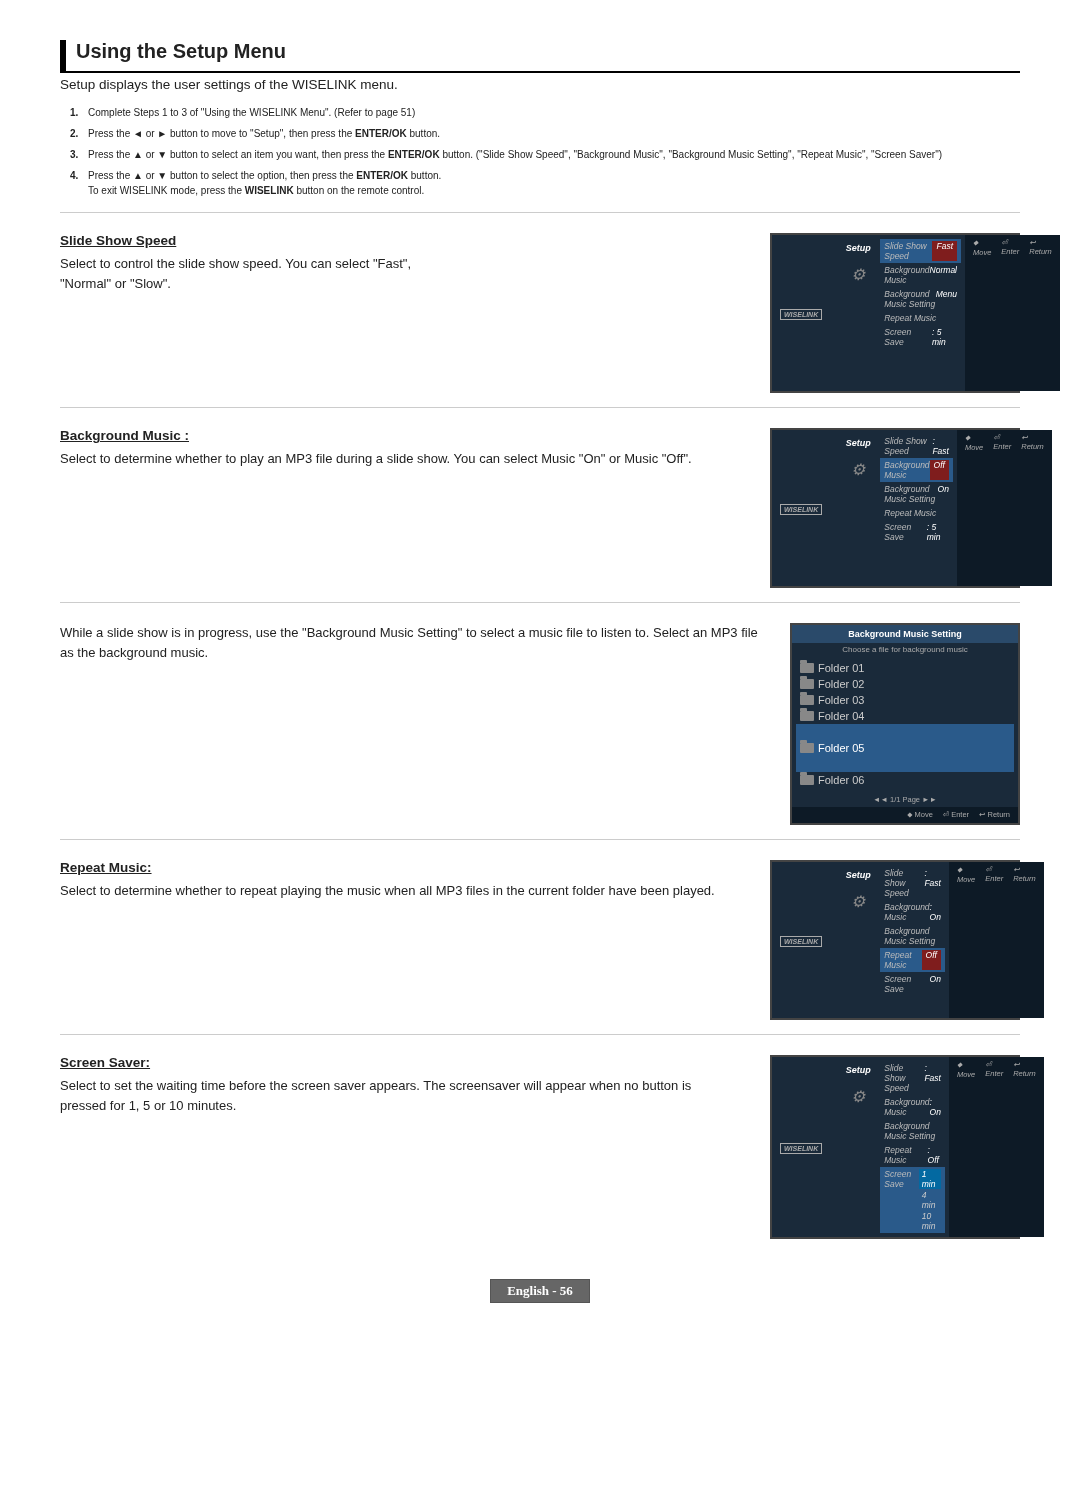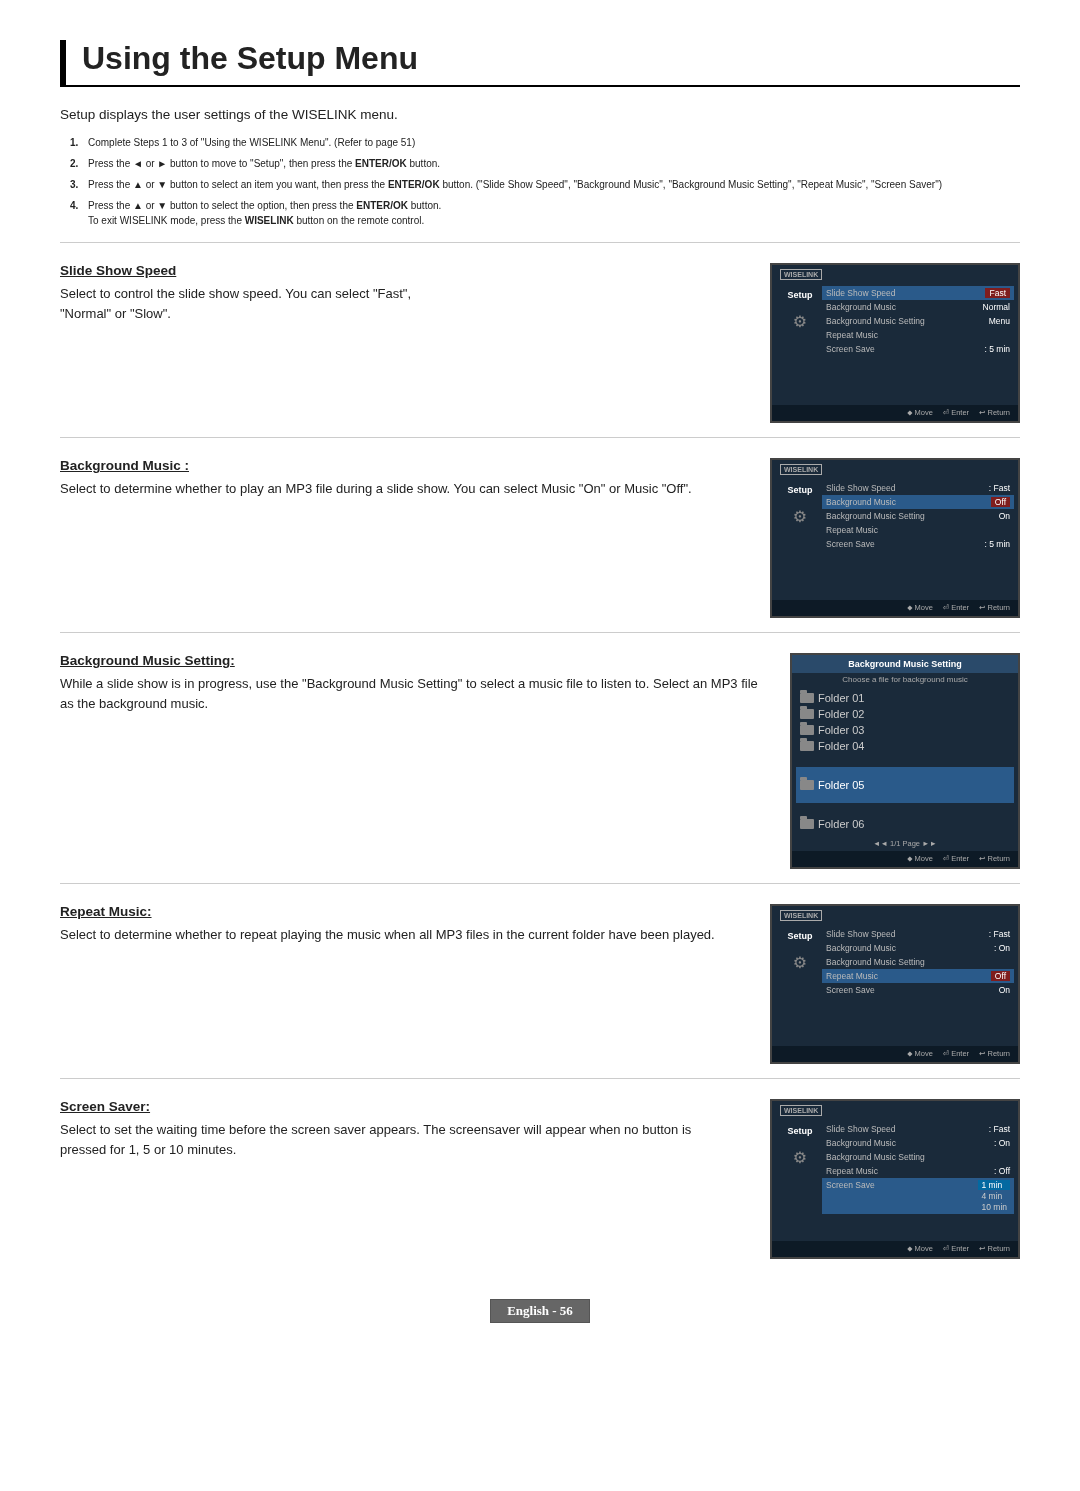--- a/index.html
+++ b/index.html
@@ -7,26 +7,26 @@
       width: 1080px;
       min-height: 1491px;
       background: #fff;
       font-family: Arial, sans-serif;
       font-size: 14px;
       color: #222;
       padding: 40px 60px;
     }
 
     .page-title {
-      font-size: 32px;
+      font-size: 20px;
       font-weight: bold;
       border-bottom: 2px solid #000;
       padding-bottom: 8px;
-      margin-bottom: 18px;
-      padding-left: 16px;
+      margin-bottom: 2px;
+      padding-left: 10px;
       border-left: 6px solid #000;
     }
 
     .intro-text {
       margin-bottom: 10px;
       font-size: 13.5px;
       line-height: 1.5;
     }
 
     .numbered-list {
@@ -80,25 +80,26 @@
     }
 
     
     .tv-screen {
       width: 250px;
       min-height: 160px;
       background: #1a2a3a;
       border: 2px solid #444;
       flex-shrink: 0;
       display: flex;
-      flex-direction: column;
+      flex-direction: row;
       padding: 0;
       position: relative;
       font-size: 9px;
       color: #ccc;
+      font-style: italic;
     }
 
     .tv-header {
       background: #1a2a3a;
       padding: 4px 8px 2px 8px;
       display: flex;
       align-items: center;
       gap: 6px;
     }
 
@@ -220,22 +221,22 @@
       align-items: center;
       gap: 4px;
       padding: 2px 0;
       font-size: 11px;
       color: #ccc;
     }
 
     .bgm-folder-item.selected {
       background: #2a5a8a;
       color: #fff;
-      padding: 12px 4px;
-      margin: 13px -4px;
+      padding: 18px 4px;
+      margin: 0 -4px;
     }
 
     .folder-icon {
       width: 14px;
       height: 10px;
       background: #888;
       border-radius: 1px;
       position: relative;
       display: inline-block;
     }
@@ -400,21 +401,20 @@
       <span>⏎ Enter</span>
       <span>↩ Return</span>
     </div>
   </div>
 </div>
 
 <hr class="divider-line">
 
 <div class="section-container">
   <div class="section-text">
-    <p class="section-title">Background Music Setting:</p>
     <p class="section-description">While a slide show is in progress, use the "Background Music Setting" to select a music file to listen to. Select an MP3 file as the background music.</p>
   </div>
 
   <div class="tv-screen-bgm">
     <div class="bgm-title-bar">Background Music Setting</div>
     <div class="bgm-subtitle">Choose a file for background music</div>
     <div class="bgm-folder-list">
       <div class="bgm-folder-item">
         <span class="folder-icon"></span>
         <span>Folder 01</span>

